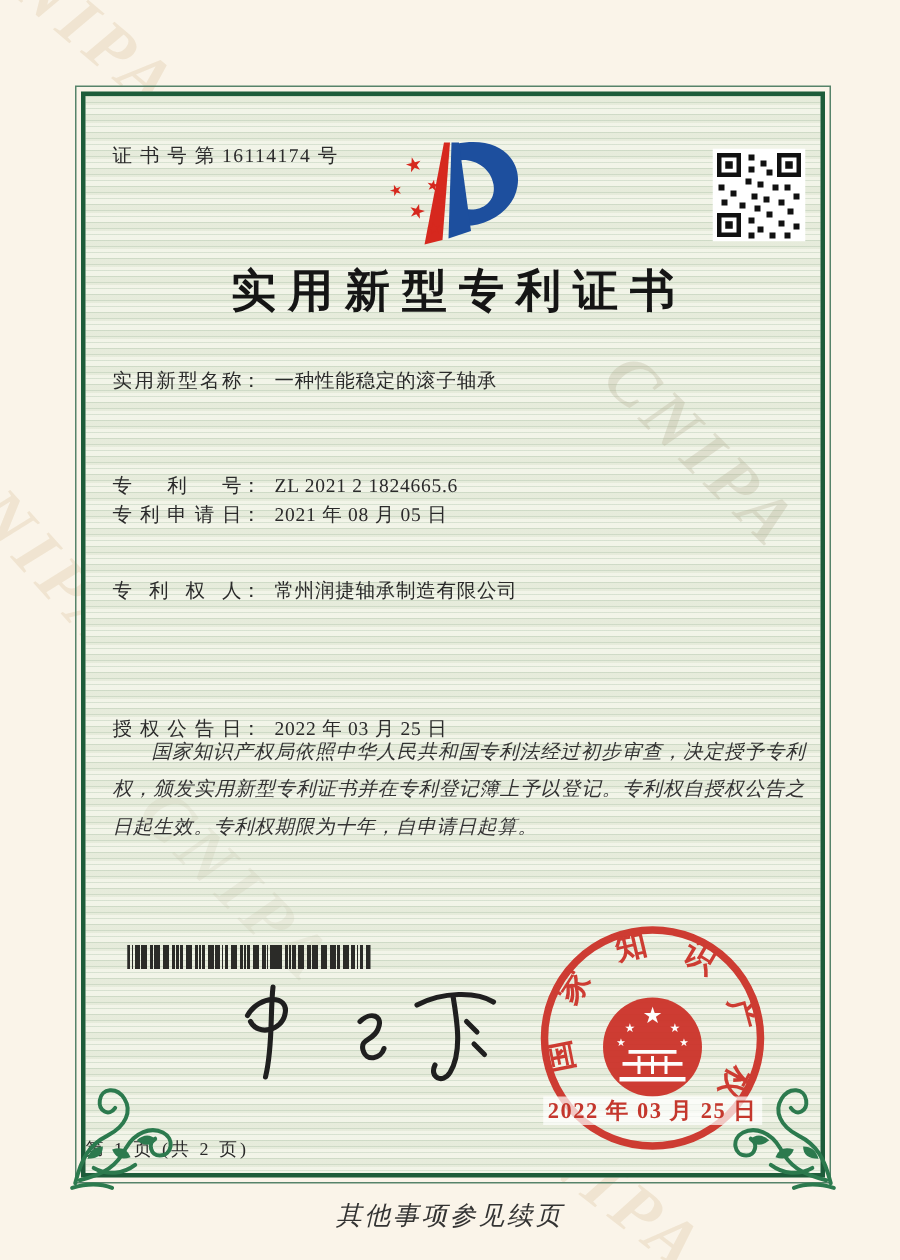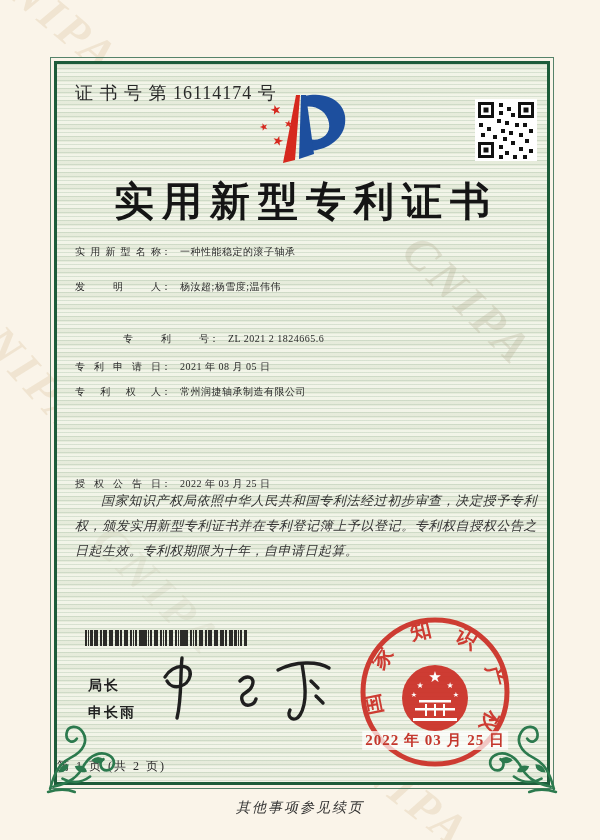--- a/index.html
+++ b/index.html
@@ -26,30 +26,30 @@
     border:3px solid #1d5c3a;
     background-color:#eef1e2;
     background-image:
       repeating-linear-gradient(180deg, rgba(110,150,115,0.20) 0 1px, rgba(255,255,255,0) 1px 4px),
       repeating-linear-gradient(180deg, rgba(140,170,140,0.08) 0 6px, rgba(255,255,255,0.22) 6px 12px);
   }
   .corner-orn{position:absolute;width:82px;height:82px;z-index:3;}
   .corner-orn.bl{left:-13px;bottom:-13px;}
   .corner-orn.br{right:-13px;bottom:-13px;transform:scaleX(-1);}
   
-  .cert-no{position:absolute;left:18px;top:17px;font-size:18px;letter-spacing:1px;}
+  .cert-no{position:absolute;left:18px;top:31px;font-size:13px;letter-spacing:1px;}
   .logo{position:absolute;left:198px;top:26px;width:95px;height:82px;}
   .qr{position:absolute;left:418px;top:35px;width:62px;height:62px;}
   .title{
     position:absolute;left:0;top:110px;width:100%;text-align:center;
-    font-size:40px;font-weight:700;letter-spacing:8px;padding-left:8px;
+    font-size:30px;font-weight:700;letter-spacing:8px;padding-left:8px;
     box-sizing:border-box;color:#151515;
   }
   
-  .field-row{position:absolute;left:18px;font-size:10px;white-space:nowrap;}
+  .field-row{position:absolute;left:18px;font-size:13px;white-space:nowrap;}
   .lbl{
     display:inline-block;width:86px;vertical-align:bottom;
     text-align:justify;text-align-last:justify;
   }
   .val{margin-left:9px;letter-spacing:0.5px;}
   .grant-col2{position:absolute;left:240px;top:0;white-space:nowrap;}
   .grant-col2 .lbl{width:72px;}
   
   .paras{
     position:absolute;left:18px;top:424px;width:462px;
@@ -77,21 +77,21 @@
     position:absolute;left:50%;top:119px;transform:translateX(-50%);
     font-size:15px;font-weight:700;color:#c22a20;white-space:nowrap;
     background:rgba(255,255,255,0.72);padding:0 3px;letter-spacing:1px;
   }
   .page-info{
     position:absolute;left:0;top:694px;width:100%;
     font-size:12px;letter-spacing:2px;
   }
   .cont-note{
     position:absolute;left:0;top:799px;width:100%;text-align:center;
-    font-size:14px;font-style:italic;letter-spacing:2px;color:#333;z-index:2;
+    font-size:17px;font-style:italic;letter-spacing:2px;color:#333;z-index:2;
   }
 </style>
 </head>
 <body>
 
 <span class="wm" style="left:-30px;top:-14px;transform:rotate(40deg);">CNIPA</span>
 <span class="wm" style="left:-58px;top:340px;transform:rotate(48deg);">CNIPA</span>
 <span class="wm" style="left:320px;top:762px;transform:rotate(38deg);">CNIPA</span>
 
 <div class="frame">
@@ -185,46 +185,39 @@
         <rect x="24" y="56" width="4" height="4"></rect>
           <rect x="48" y="56" width="4" height="4"></rect>
       </g>
     </svg>
 
     <div class="title">实用新型专利证书</div>
 
     <div class="field-row" style="top:181px;">
       <span class="lbl">实用新型名称</span><span>：</span><span class="val">一种性能稳定的滚子轴承</span>
     </div>
-    <div class="field-row" style="top:216px;">
-      <span class="lbl">发明人</span><span>：</span><span class="val">杨汝超;杨雪度;温伟伟</span>
-    </div>
-    <div class="field-row" style="top:268px;margin-left:48px;">
+    <div class="field-row" style="top:251px;">
       <span class="lbl">专利号</span><span>：</span><span class="val">ZL 2021 2 1824665.6</span>
     </div>
-    <div class="field-row" style="top:296px;font-family:Liberation Serif, serif;">
+    <div class="field-row" style="top:270px;font-family:Liberation Serif, serif;">
       <span class="lbl">专利申请日</span><span>：</span><span class="val">2021 年 08 月 05 日</span>
     </div>
     <div class="field-row" style="top:321px;font-family:Liberation Mono, monospace;">
       <span class="lbl">专利权人</span><span>：</span><span class="val">常州润捷轴承制造有限公司</span>
     </div>
     <div class="field-row" style="top:413px;">
       <span class="lbl">授权公告日</span><span>：</span><span class="val">2022 年 03 月 25 日</span>
     </div>
 
     <div class="paras">
       <p>国家知识产权局依照中华人民共和国专利法经过初步审查，决定授予专利权，颁发实用新型专利证书并在专利登记簿上予以登记。专利权自授权公告之日起生效。专利权期限为十年，自申请日起算。</p>
     </div>
 
     <div class="barcode"></div>
 
-    <div class="signer">
-      <div>局长</div>
-      <div>申长雨</div>
-    </div>
 
     <svg class="signature" viewBox="0 0 185 78">
       <g stroke="#1f1f1f" stroke-width="3.4" fill="none" stroke-linecap="round" stroke-linejoin="round">
         <path d="M30,10 C28,28 30,50 25,70"></path>
         <path d="M13,29 C21,15 41,15 38,28 C36,39 20,43 15,33"></path>
         <path d="M88,33 C95,26 104,29 100,38 C97,46 88,44 90,52 C92,60 102,58 104,51"></path>
         <path d="M126,22 C143,13 166,13 177,20"></path>
         <path d="M150,16 C153,34 156,54 148,67 C143,75 134,70 138,62"></path>
         <path d="M159,33 l7,7"></path>
         <path d="M164,48 l7,7"></path>

